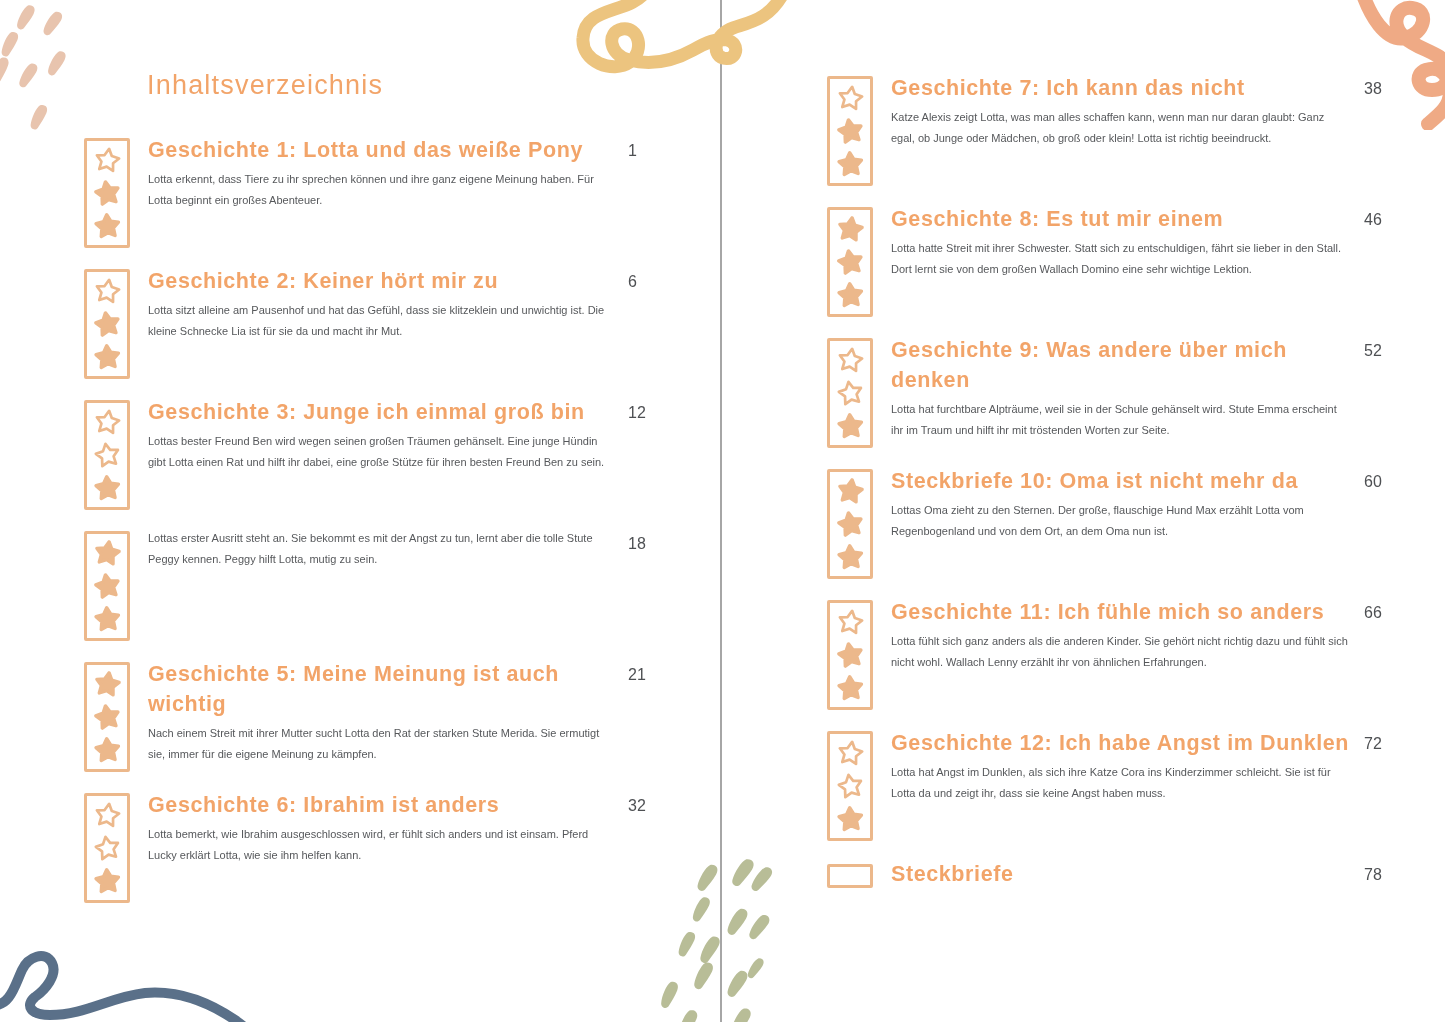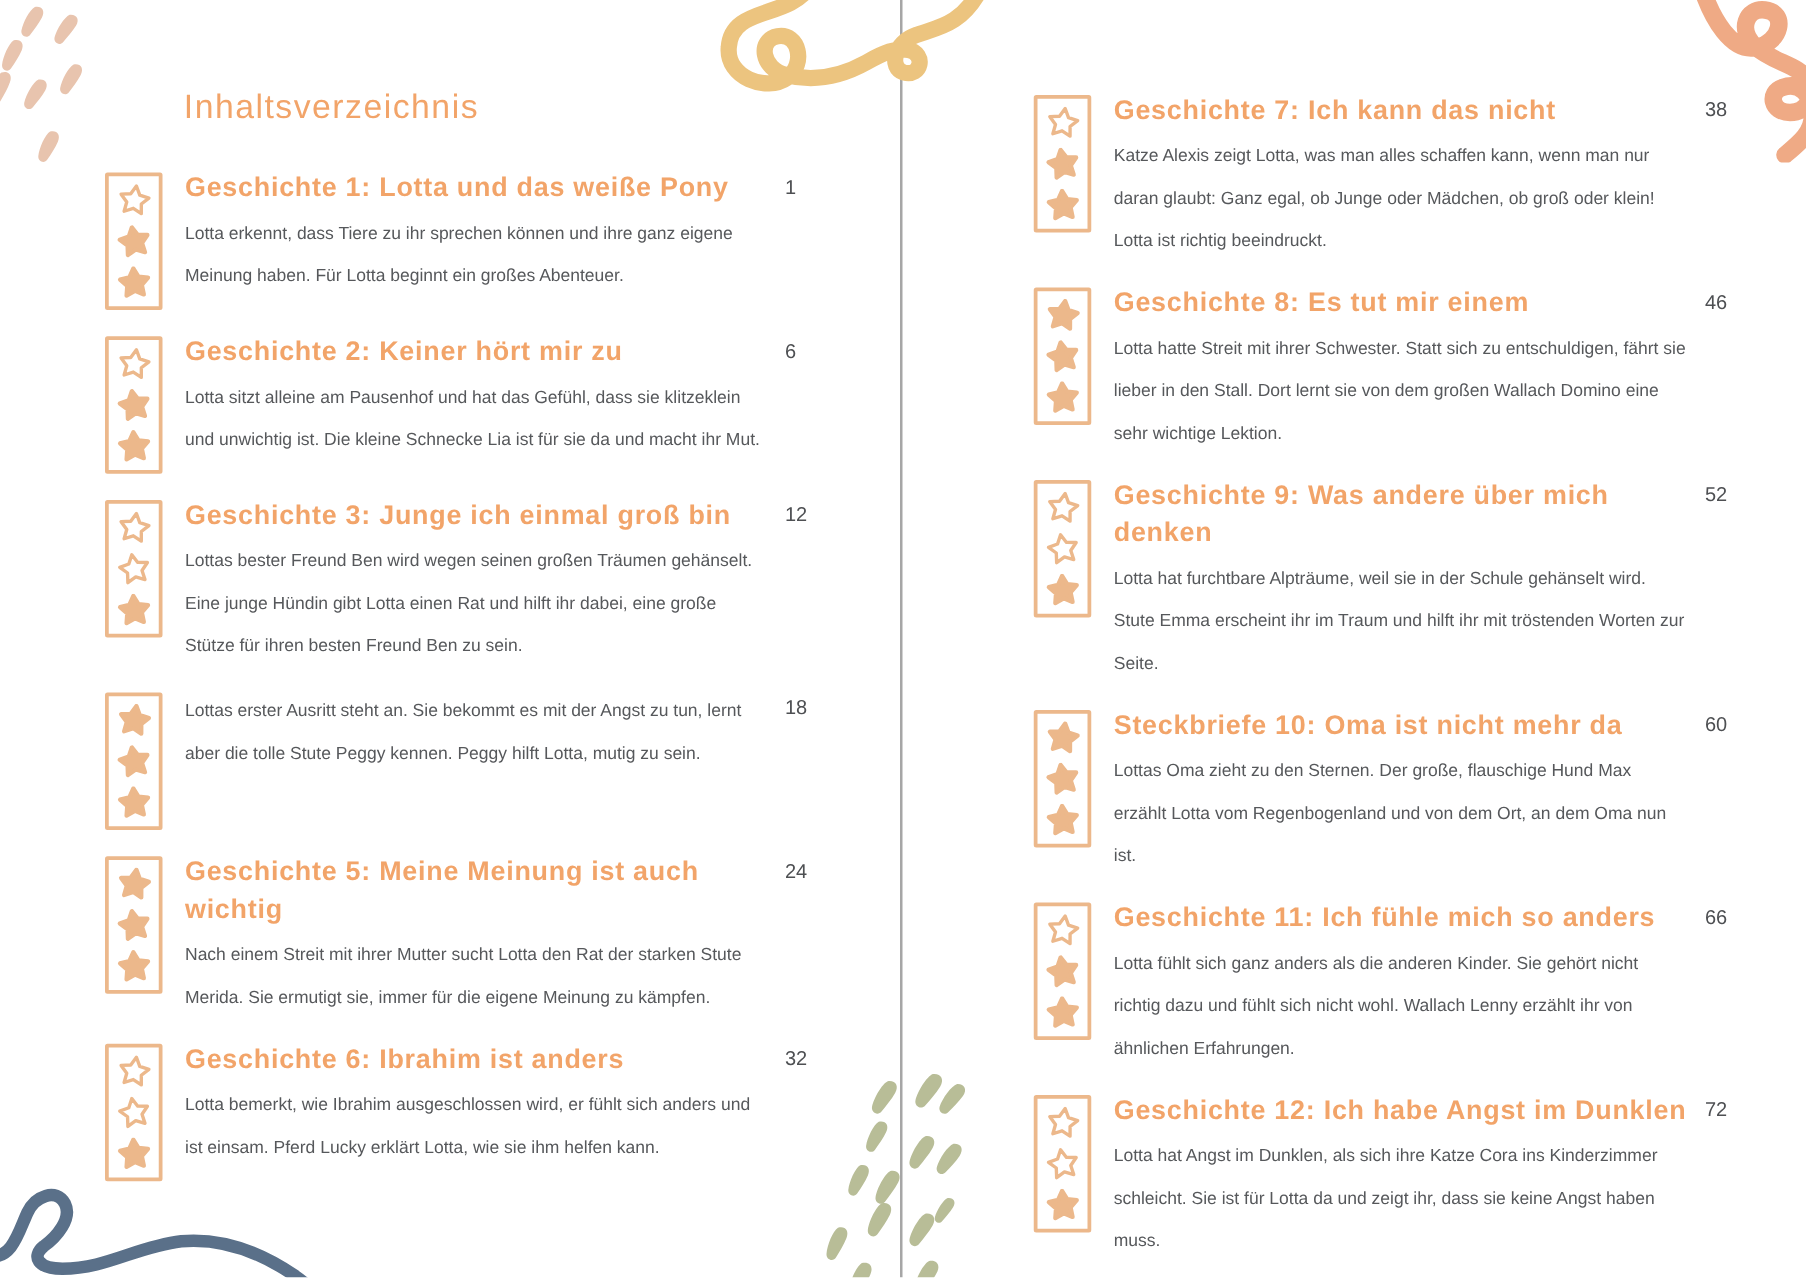--- a/index.html
+++ b/index.html
@@ -51,21 +51,21 @@
   .iconbox .star:nth-child(3){transform:rotate(-4deg);}
   .star polygon{stroke-linejoin:round;}
   .star.filled polygon{fill:var(--peach);stroke:var(--peach);stroke-width:3;}
   .star.outline polygon{fill:#fff;stroke:var(--peach);stroke-width:2.4;}
   .content{flex:1;min-width:0;}
   .title{
     font-size:21.5px;line-height:30px;letter-spacing:0.6px;
     color:var(--orange);margin-bottom:4px;font-weight:700;
   }
   .desc{
-    font-size:14px;line-height:34px;color:var(--text);
+    font-size:11px;line-height:21px;color:var(--text);
   }
   .pagenum{
     flex-shrink:0;width:55px;padding-top:7px;padding-left:14px;
     font-size:16px;color:var(--pagenum);
   }
 </style>
 </head>
 <body>
 
 <svg width="0" height="0" style="position:absolute" aria-hidden="true">
@@ -206,21 +206,21 @@
             <polygon points="12,1.5 15.23,7.55 21.99,8.76 17.23,13.7 18.17,20.49 12,17.5 5.83,20.49 6.77,13.7 2.01,8.76 8.77,7.55"></polygon>
           </svg>
           <svg class="star filled" viewBox="0 0 24 24">
             <polygon points="12,1.5 15.23,7.55 21.99,8.76 17.23,13.7 18.17,20.49 12,17.5 5.83,20.49 6.77,13.7 2.01,8.76 8.77,7.55"></polygon>
           </svg>
         </div>
     <div class="content">
       <div class="title">Geschichte 5: Meine Meinung ist auch wichtig</div>
       <div class="desc">Nach einem Streit mit ihrer Mutter sucht Lotta den Rat der starken Stute Merida. Sie ermutigt sie, immer für die eigene Meinung zu kämpfen.</div>
     </div>
-    <div class="pagenum">24</div>
+    <div class="pagenum">21</div>
   </div>
 
   <div class="entry">
     <div class="iconbox">
           <svg class="star outline" viewBox="0 0 24 24">
             <polygon points="12,1.5 15.23,7.55 21.99,8.76 17.23,13.7 18.17,20.49 12,17.5 5.83,20.49 6.77,13.7 2.01,8.76 8.77,7.55"></polygon>
           </svg>
           <svg class="star outline" viewBox="0 0 24 24">
             <polygon points="12,1.5 15.23,7.55 21.99,8.76 17.23,13.7 18.17,20.49 12,17.5 5.83,20.49 6.77,13.7 2.01,8.76 8.77,7.55"></polygon>
           </svg>

